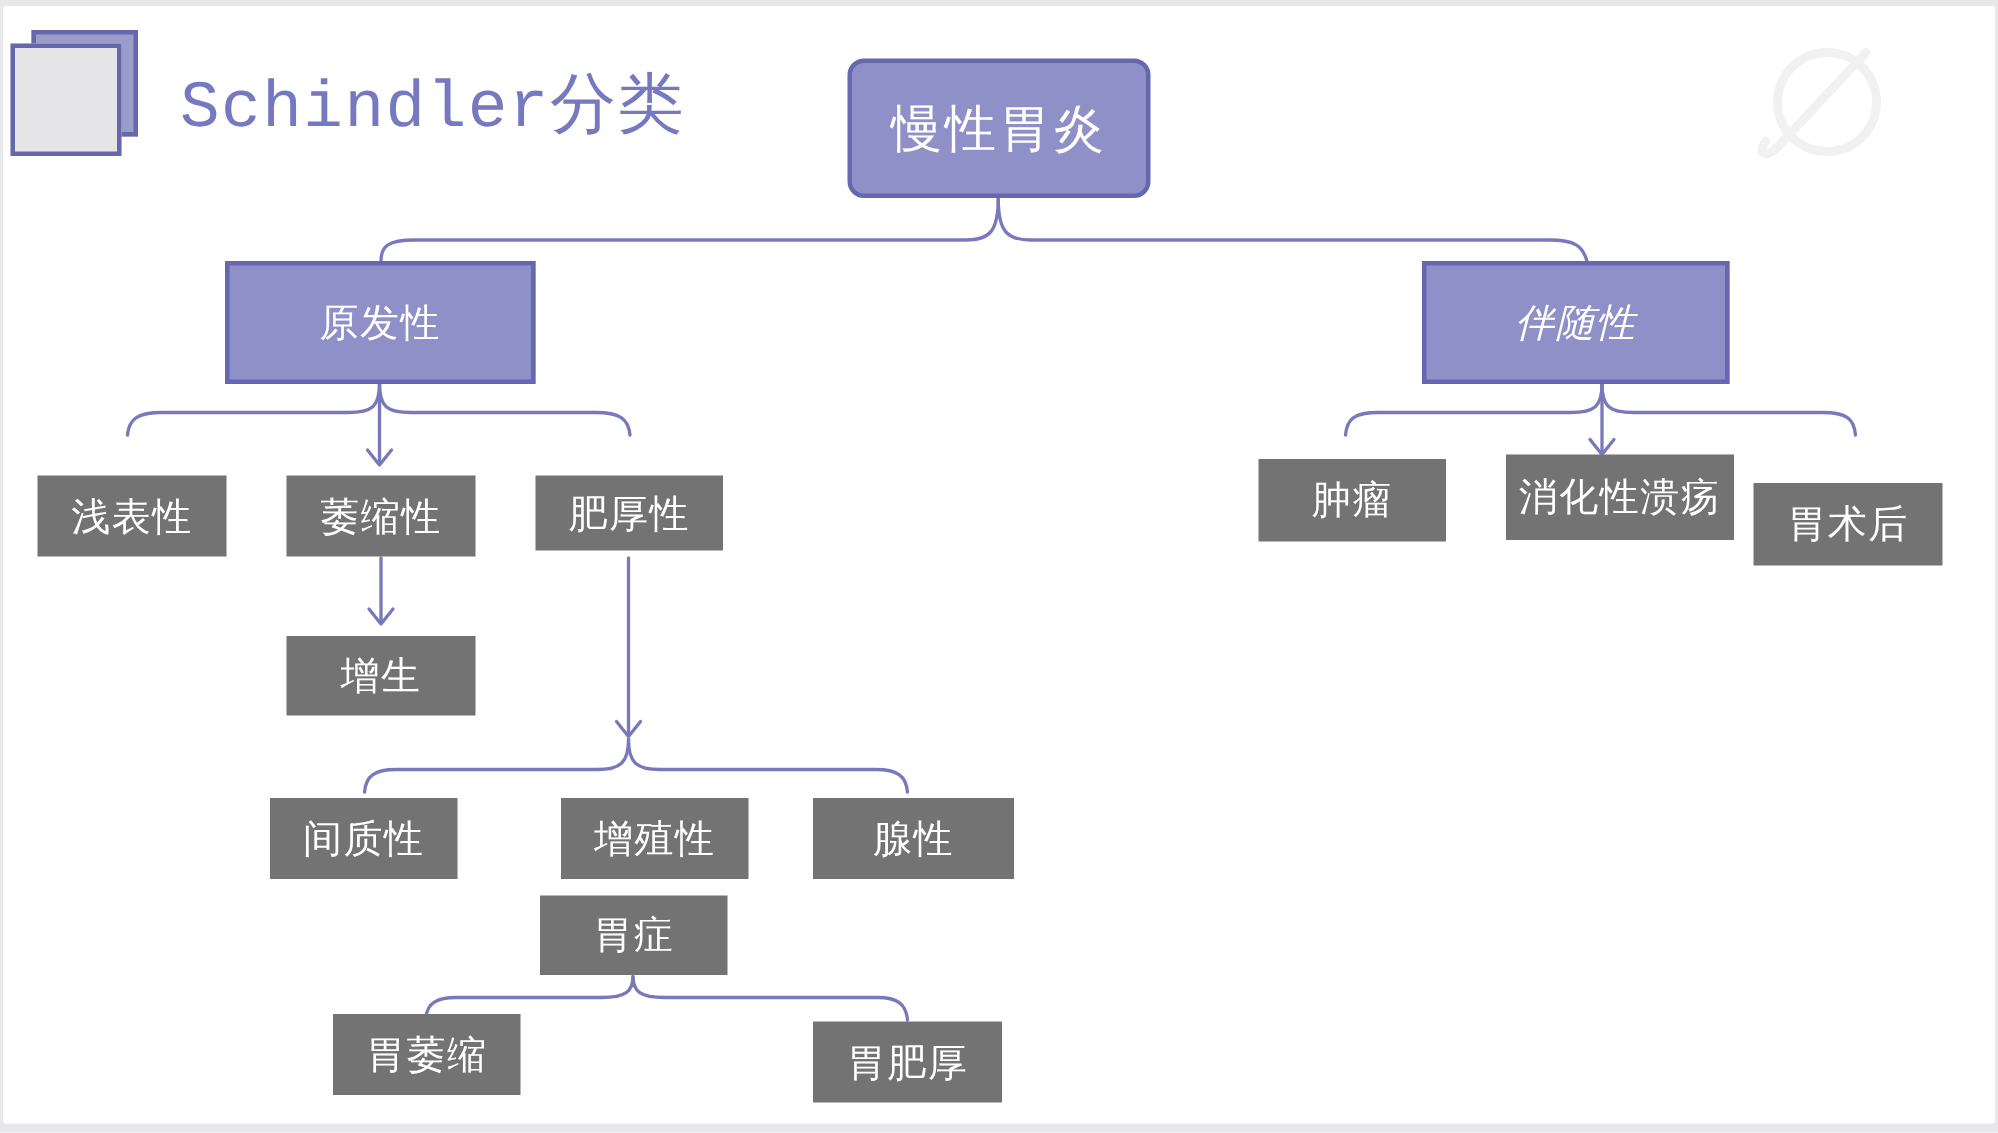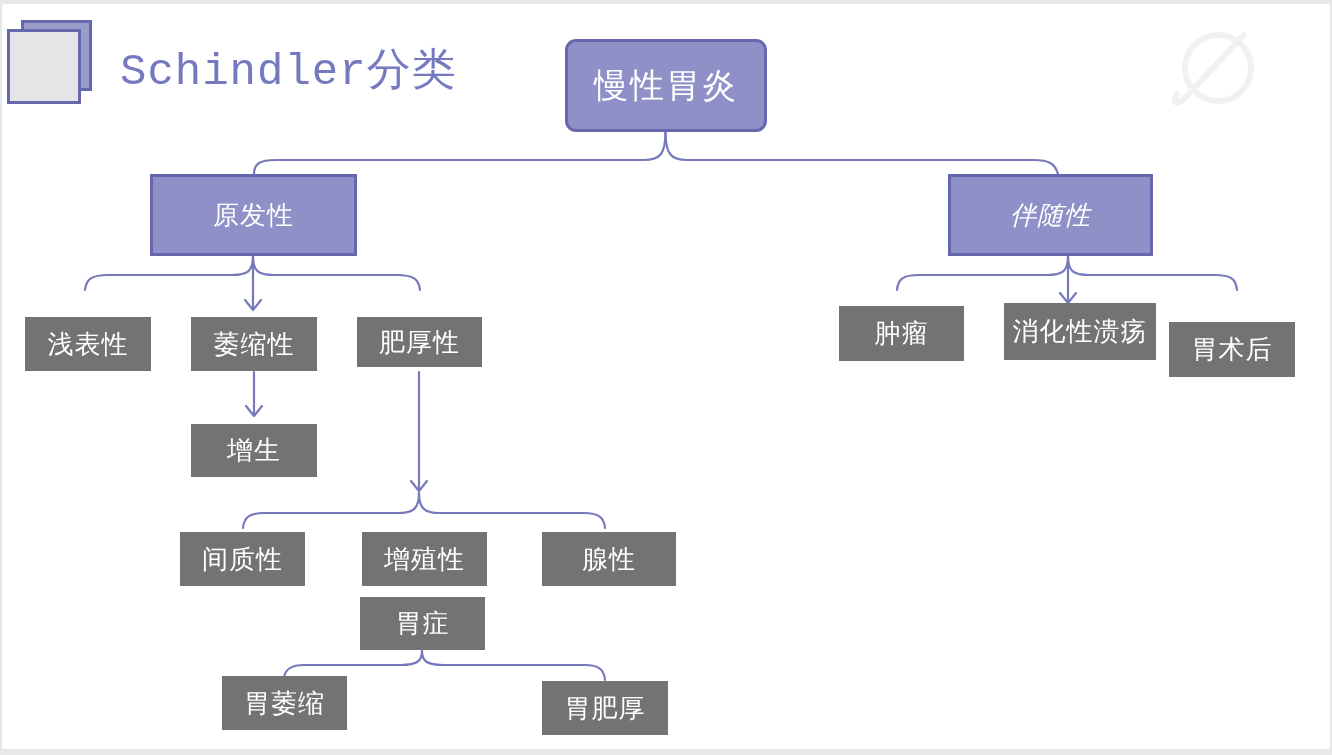--- a/index.html
+++ b/index.html
@@ -99,21 +99,21 @@
   <div class="node bordered" style="left:148px;top:170px;width:207px;height:82px;text-align:center;">原发性</div>
   <div class="node bordered" style="left:946px;top:170px;width:205px;height:82px;font-style:italic;">伴随性</div>
 
   <div class="node" style="left:23px;top:313px;width:126px;height:54px;">浅表性</div>
   <div class="node" style="left:189px;top:313px;width:126px;height:54px;text-align:center;">萎缩性</div>
   <div class="node" style="left:355px;top:313px;width:125px;height:50px;text-align:center;">肥厚性</div>
 
   <div class="node" style="left:189px;top:420px;width:126px;height:53px;">增生</div>
 
   <div class="node" style="left:178px;top:528px;width:125px;height:54px;">间质性</div>
-  <div class="node" style="left:360px;top:528px;width:125px;height:54px;">增殖性</div>
+  <div class="node" style="left:372px;top:528px;width:125px;height:54px;">增殖性</div>
   <div class="node" style="left:540px;top:528px;width:134px;height:54px;">腺性</div>
 
   <div class="node" style="left:358px;top:593px;width:125px;height:53px;">胃症</div>
 
   <div class="node" style="left:220px;top:672px;width:125px;height:54px;">胃萎缩</div>
   <div class="node" style="left:540px;top:677px;width:126px;height:54px;">胃肥厚</div>
 
   <div class="node" style="left:837px;top:302px;width:125px;height:55px;">肿瘤</div>
   <div class="node" style="left:1002px;top:299px;width:152px;height:57px;">消化性溃疡</div>
   <div class="node" style="left:1167px;top:302px;width:126px;height:55px;margin-top:16px;">胃术后</div>

